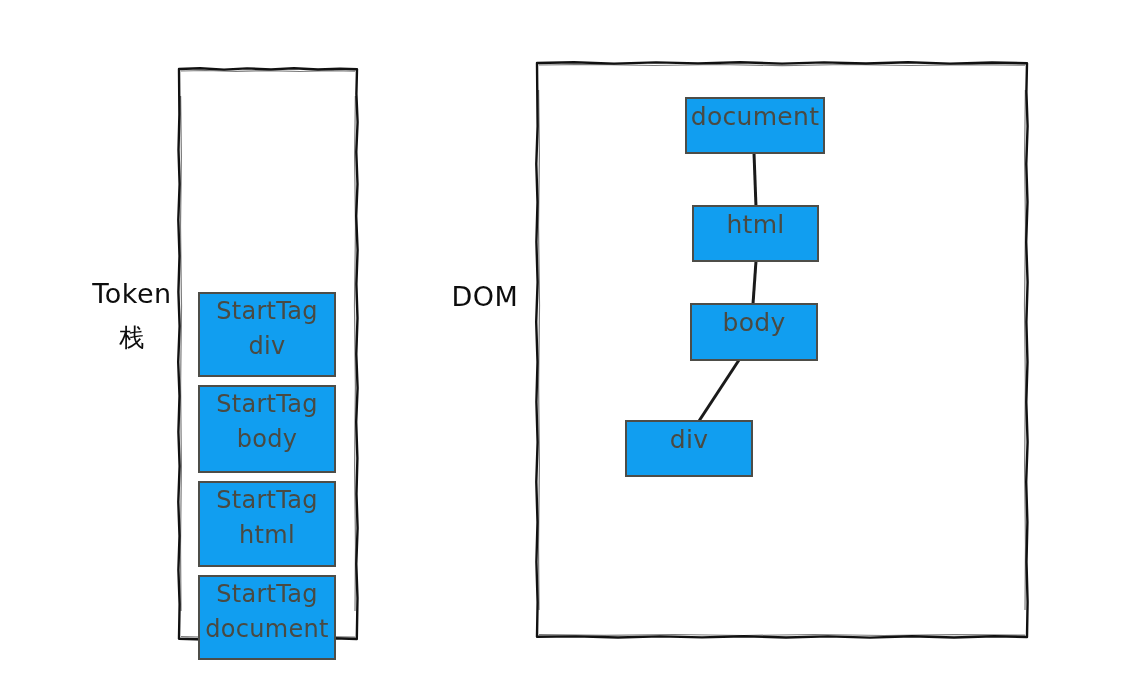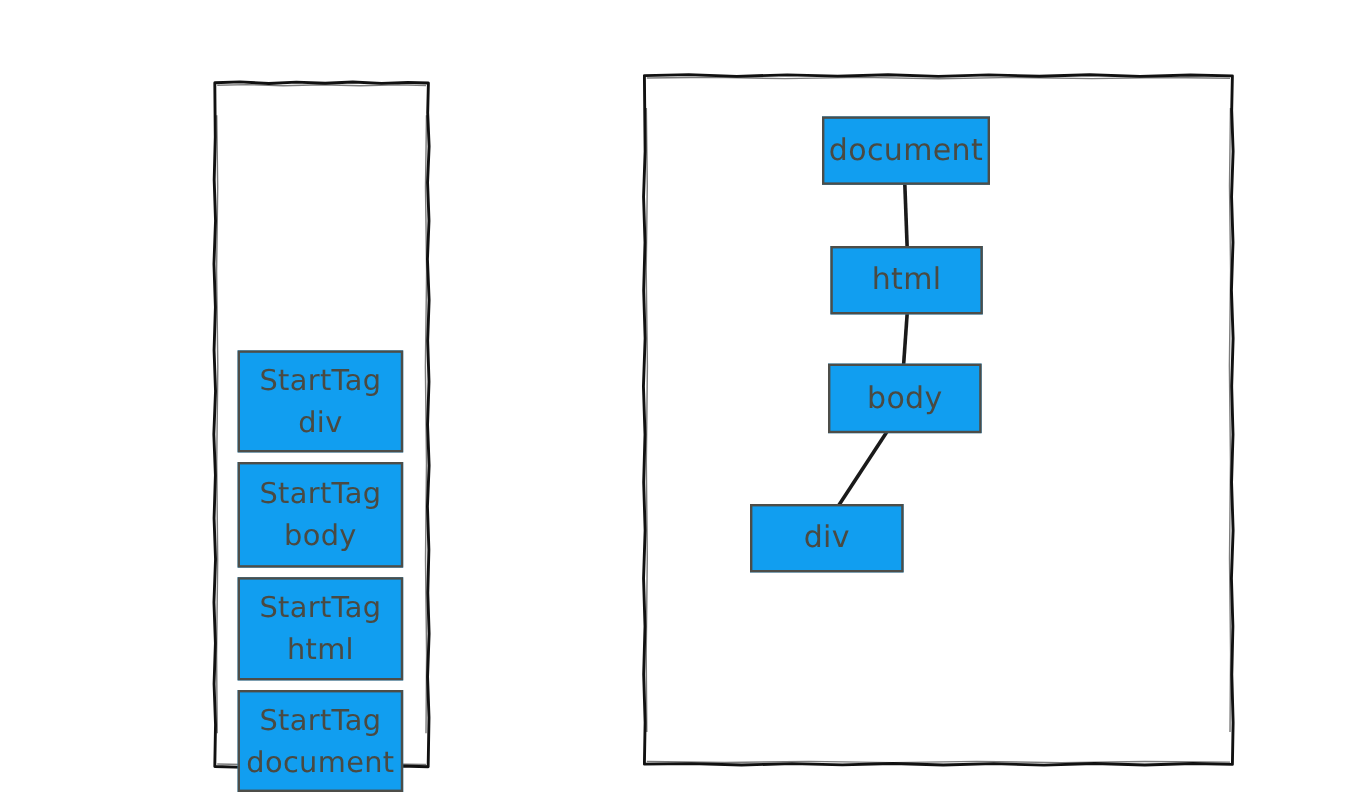--- a/index.html
+++ b/index.html
@@ -53,21 +53,20 @@
   .node {
     position: absolute;
     background: #119EF0;
     border: 2px solid #4d4d48;
     box-sizing: border-box;
     color: #4a4a42;
     font-family: "DejaVu Sans", sans-serif;
     display: flex;
     flex-direction: column;
     align-items: center;
-    justify-content: center;
     text-align: center;
     line-height: 1.45;
     letter-spacing: 0.3px;
   }
 
   
   .stack-cell {
     font-size: 24px;
     margin-top: 36px;
   }
@@ -89,20 +88,24 @@
     width: 1142px;
     height: 676px;
     pointer-events: none;
   }
 </style>
 </head>
 <body>
 
 <div class="canvas">
 
+  <div class="side-label" style="left:76px; top:274px; width:112px;">
+    <span>Token</span>
+    <span class="cjk">栈</span>
+  </div>
 
   <div class="sketch-box" style="left:176px; top:66px; width:184px; height:576px;">
     <svg width="184" height="576" viewBox="0 0 184 576" aria-hidden="true">
       <path d="M3,3 L24,2.2 L48,3.6 L71,2.4 L95,3.4 L118,2.3 L142,3.5 L164,2.6 L181,3.2
                L180.4,28 L181.6,56 L180.3,86 L181.5,118 L180.2,150 L181.6,184 L180.4,218
                L181.5,252 L180.3,288 L181.6,322 L180.2,356 L181.4,392 L180.5,428 L181.6,462
                L180.3,498 L181.5,532 L180.8,573
                L158,572.3 L132,573.5 L106,572.2 L80,573.6 L54,572.4 L28,573.5 L3,572.8
                L3.6,538 L2.4,504 L3.5,470 L2.3,436 L3.6,400 L2.4,366 L3.5,330 L2.2,296
                L3.6,260 L2.4,226 L3.5,190 L2.3,154 L3.6,118 L2.5,84 L3.4,48 L3,3 Z" fill="none" stroke="#111111" stroke-width="2.4" stroke-linejoin="round"></path>
@@ -126,20 +129,23 @@
   <div class="node stack-cell" style="left:198px; top:445px; width:138px; height:86px;">
     <span class="l1">StartTag</span>
     <span class="l2">html</span>
   </div>
 
   <div class="node stack-cell" style="left:198px; top:539px; width:138px; height:85px;">
     <span class="l1">StartTag</span>
     <span class="l2">document</span>
   </div>
 
+  <div class="side-label" style="left:440px; top:277px; width:90px;">
+    <span>DOM</span>
+  </div>
 
   <div class="sketch-box" style="left:534px; top:60px; width:496px; height:580px;">
     <svg width="496" height="580" viewBox="0 0 496 580" aria-hidden="true">
       <path d="M3,3 L40,2.2 L80,3.6 L122,2.4 L164,3.4 L206,2.3 L248,3.6 L290,2.4 L332,3.5
                L374,2.3 L416,3.6 L458,2.5 L493,3.2
                L492.4,32 L493.6,66 L492.3,104 L493.5,142 L492.2,182 L493.6,222 L492.4,262
                L493.5,302 L492.3,342 L493.6,382 L492.2,422 L493.4,462 L492.5,502 L493.6,542
                L493,577
                L460,576.3 L420,577.5 L378,576.2 L336,577.6 L294,576.4 L252,577.5 L210,576.3
                L168,577.4 L126,576.4 L84,577.5 L42,576.4 L3,576.8

